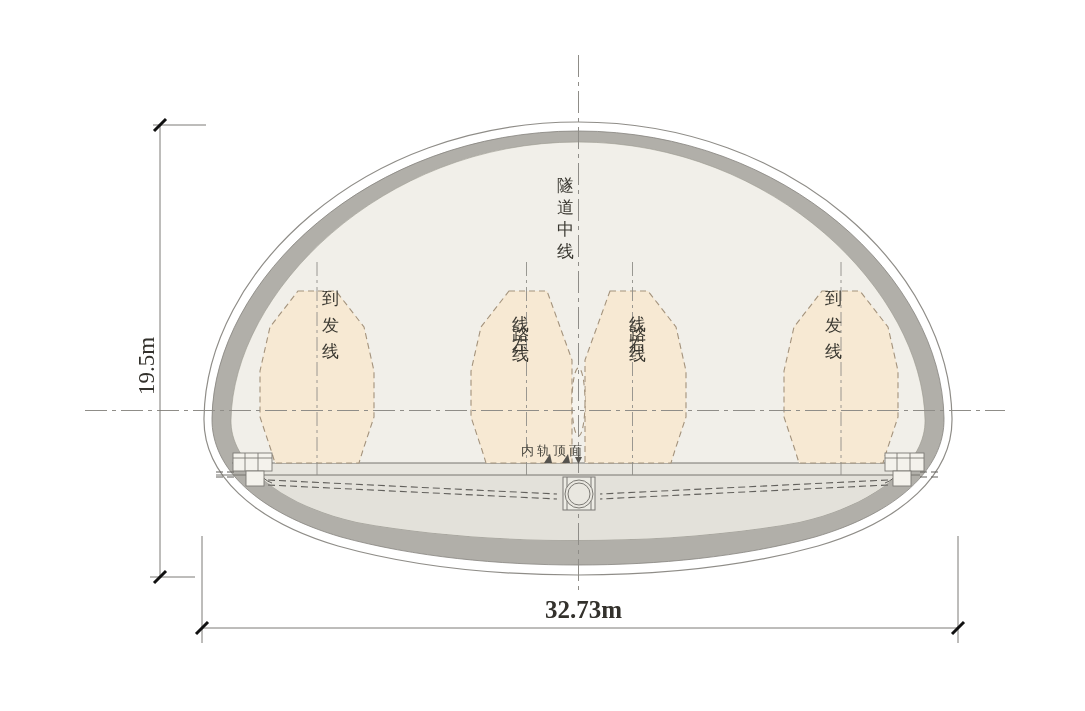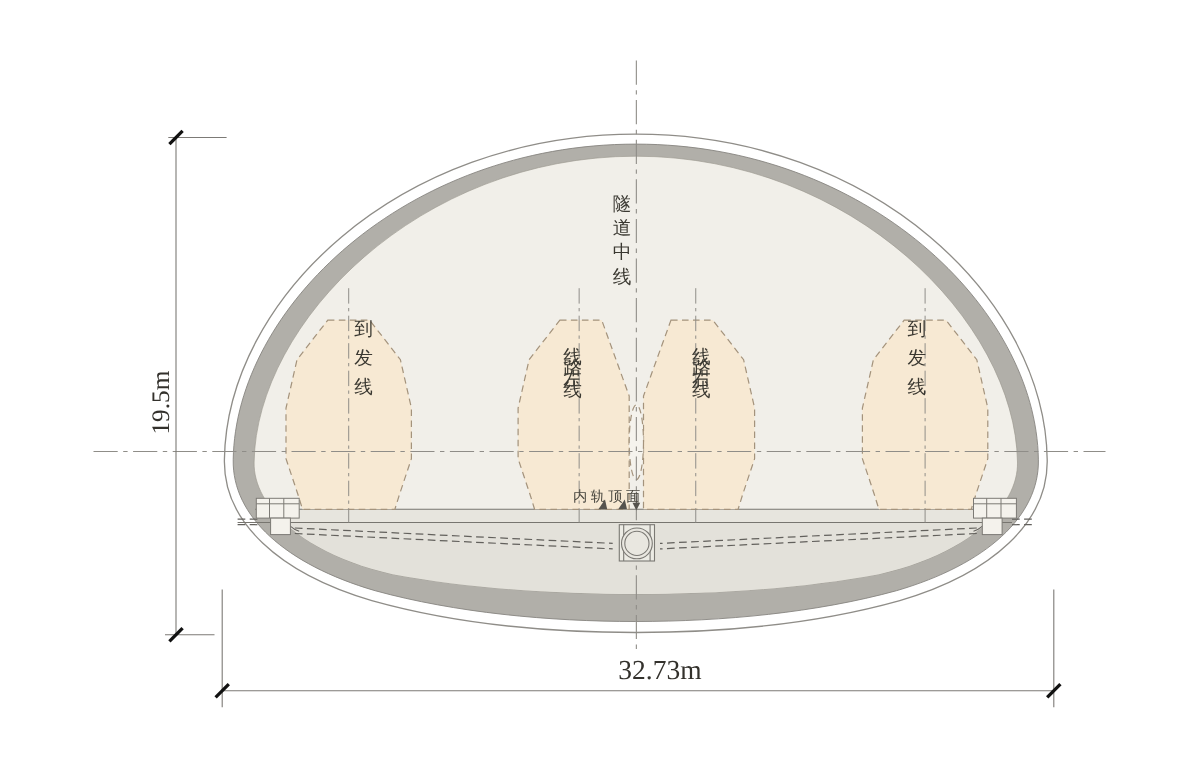--- a/index.html
+++ b/index.html
@@ -29,21 +29,21 @@
   .lbl-main-right   {left:629px;top:302px;font-size:17px;letter-spacing:10px;}
   .lbl-railtop{left:521px;top:444px;font-size:13px;letter-spacing:3px;color:#4a4840;}
   .lbl-dim-h{
     left:107px;top:354px;width:80px;height:24px;
     font-size:23px;text-align:center;
     transform:rotate(-90deg);transform-origin:center;
     color:#33312c;
   }
   .lbl-dim-w{
     left:545px;top:597px;width:110px;
-    font-size:25px;text-align:center;color:#33312c;
+    font-size:25px;text-align:left;color:#33312c;font-weight:bold;
   }
 </style>
 </head>
 <body>
 
 <div class="canvas">
 
   <svg width="1085" height="711" viewBox="0 0 1085 711">
 
     <defs>

